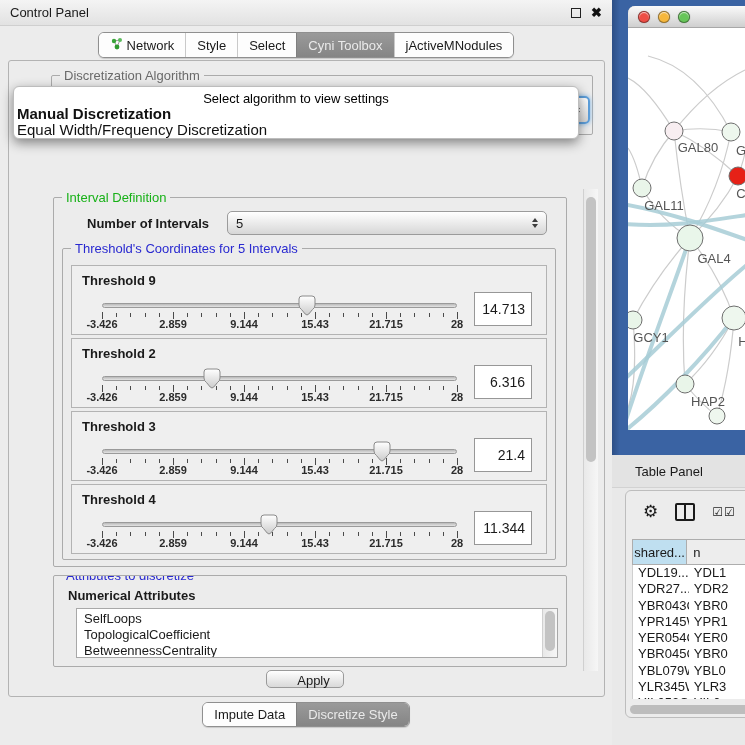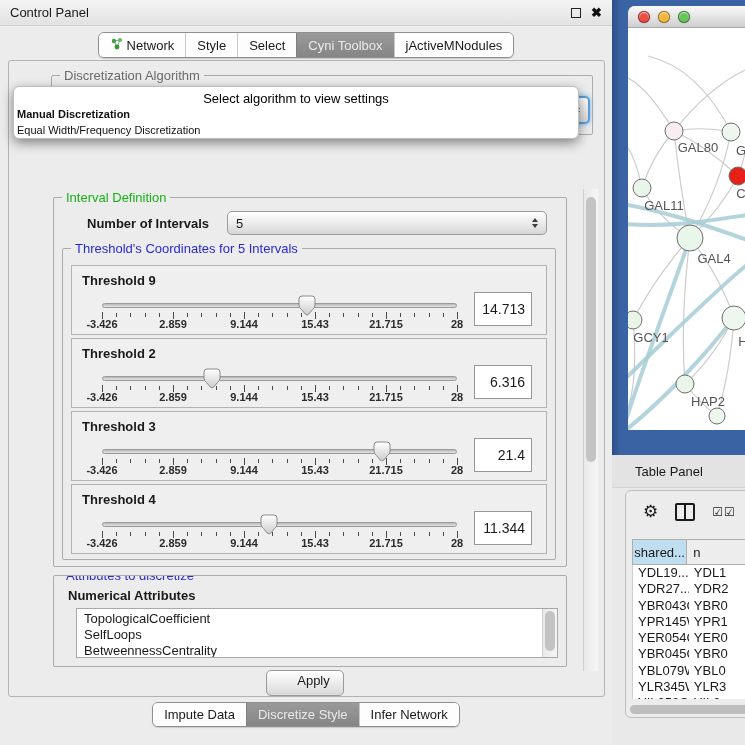--- a/index.html
+++ b/index.html
@@ -41,21 +41,21 @@
   .arr-up { width:0; height:0; border-left:3.5px solid transparent; border-right:3.5px solid transparent;
     border-bottom:4.5px solid #3c3c3c; }
   .arr-dn { width:0; height:0; border-left:3.5px solid transparent; border-right:3.5px solid transparent;
     border-top:4.5px solid #3c3c3c; }
   .combo.focused { border:2px solid #5d9fdb; box-shadow:0 0 5px #79b2e4; }
 
   .popup { position:absolute; left:4px; top:25px; width:566px; height:53px; background:#fff;
     border:1px solid #bdbdbd; border-radius:6px; box-shadow:0 4px 12px rgba(0,0,0,0.45);
     z-index:30; overflow:hidden; }
   .popup .placeholder { text-align:center; color:#000000; font-size:13px; padding-top:4px; }
-  .popup .opt { font-size:11px; padding:0 3px; line-height:16px; color:#111; }
+  .popup .opt { font-size:15px; padding:0 3px; line-height:16px; color:#111; }
   .popup .opt.bold { font-weight:bold; }
 
   .scrollbar-v { position:absolute; width:15px; background:linear-gradient(90deg,#e9e9e9,#f6f6f6);
     border-left:1px solid #d0d0d0; }
   .scroll-thumb-v { position:absolute; left:2px; width:10px; background:#c3c3c3; border-radius:6px; }
 
   
   .thr-panel { position:absolute; left:8px; width:476px; height:70px; background:#efefef;
     border:1px solid #b3b3b3; }
   .thr-label { position:absolute; left:10px; top:7px; font-size:13px; font-weight:bold; }
@@ -355,47 +355,44 @@
             </div>
           </div>
       </div>
     </div>
 
     <div class="groupbox" style="left:44px; top:514px; width:514px; height:92px; overflow:hidden;">
       <span class="legend blue">Attributes to discretize</span>
       <span style="position:absolute; left:14px; top:12px; font-size:13px; font-weight:bold;">Numerical Attributes</span>
       <div class="list-box" style="left:22px; top:32px; width:482px; height:50px;">
         <div id="attr-list" style="padding-top:2px;">
+            <div class="list-item">SelfLoops</div>
             <div class="list-item">TopologicalCoefficient</div>
-            <div class="list-item">SelfLoops</div>
             <div class="list-item">BetweennessCentrality</div>
           </div>
         <div class="scrollbar-v" style="right:0; top:0; height:50px;">
           <div class="scroll-thumb-v" style="top:2px; height:40px;"></div>
         </div>
       </div>
     </div>
 
-    <div class="button" style="left:257px; top:609px; width:78px; height:26px;padding-left:17px;">Apply</div>
+    <div class="button" style="left:257px; top:609px; width:78px; height:18px;padding-left:17px;">Apply</div>
 
     <div class="scrollbar-v" style="right:6px; top:128px; height:482px;">
       <div class="scroll-thumb-v" style="top:8px; height:265px;"></div>
     </div>
   </div>
 
   <div id="bottom-tabs">
       <div class="seg-group">
         <div class="seg-tab">
           <span>Impute Data</span>
         </div>
         <div class="seg-tab selected">
           <span>Discretize Style</span>
-        </div>
-        <div class="seg-tab">
-          <span>Infer Network</span>
         </div>
       </div>
     </div>
 </div>
 
 <div class="net-frame">
   <div class="net-window">
     <div class="net-titlebar" id="traffic-lights">
         <span class="tl" style="background: rgb(238, 77, 69); border: 1px solid rgba(0, 0, 0, 0.35);"></span>
         <span class="tl" style="background: rgb(246, 183, 60); border: 1px solid rgba(0, 0, 0, 0.35);"></span>

